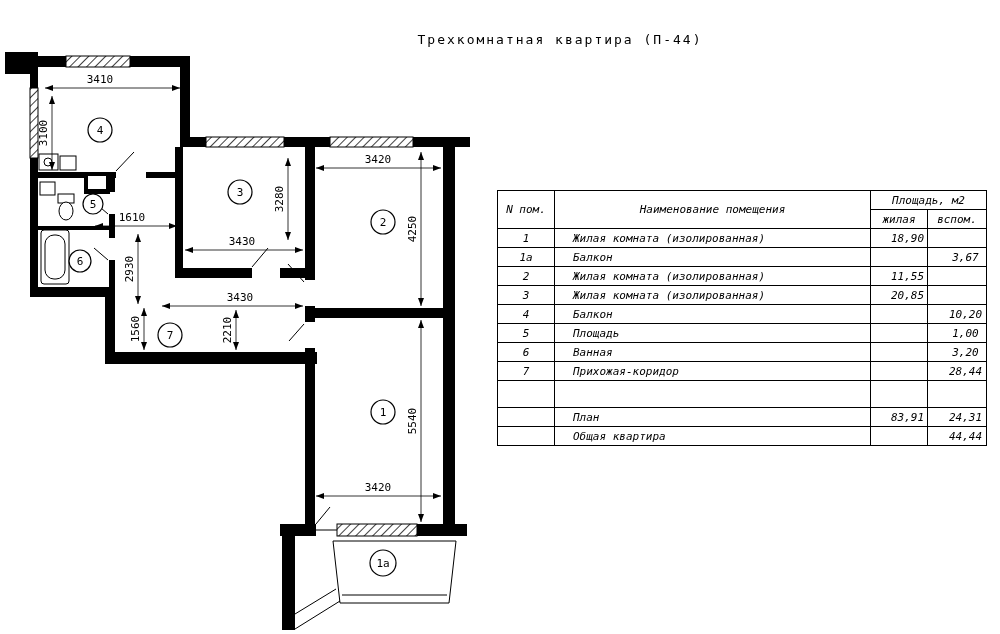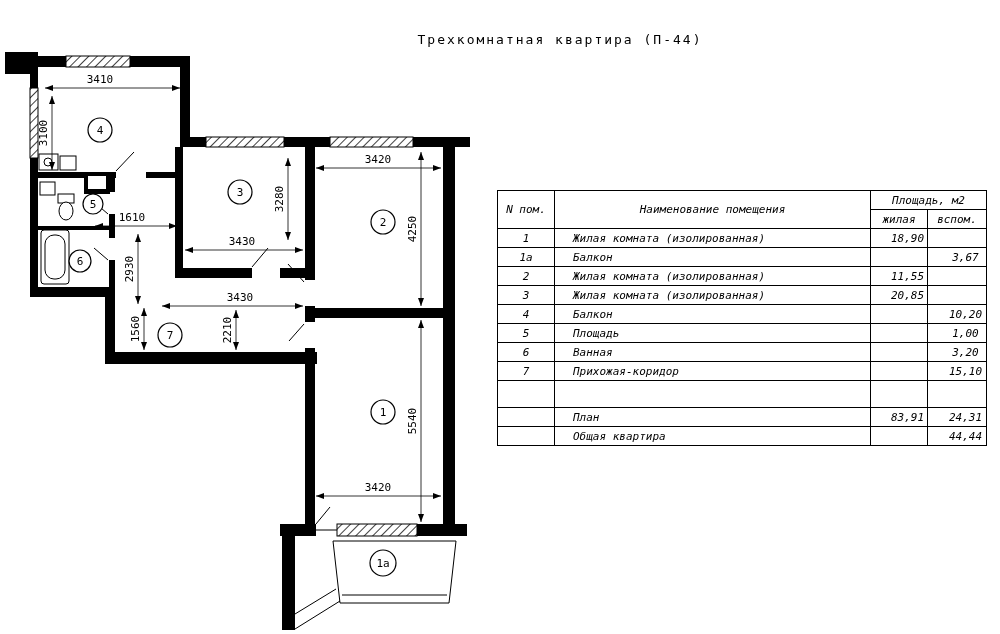--- a/index.html
+++ b/index.html
@@ -254,21 +254,21 @@
       <tr>
         <td class="c">6</td>
         <td class="n">Ванная</td>
         <td class="v"></td>
         <td class="v">3,20</td>
       </tr>
       <tr>
         <td class="c">7</td>
         <td class="n">Прихожая-коридор</td>
         <td class="v"></td>
-        <td class="v">15,10</td>
+        <td class="v">28,44</td>
       </tr>
       <tr class="tall">
         <td class="c"></td>
         <td class="n"></td>
         <td class="v"></td>
         <td class="v"></td>
       </tr>
       <tr>
         <td class="c"></td>
         <td class="n">План</td>

